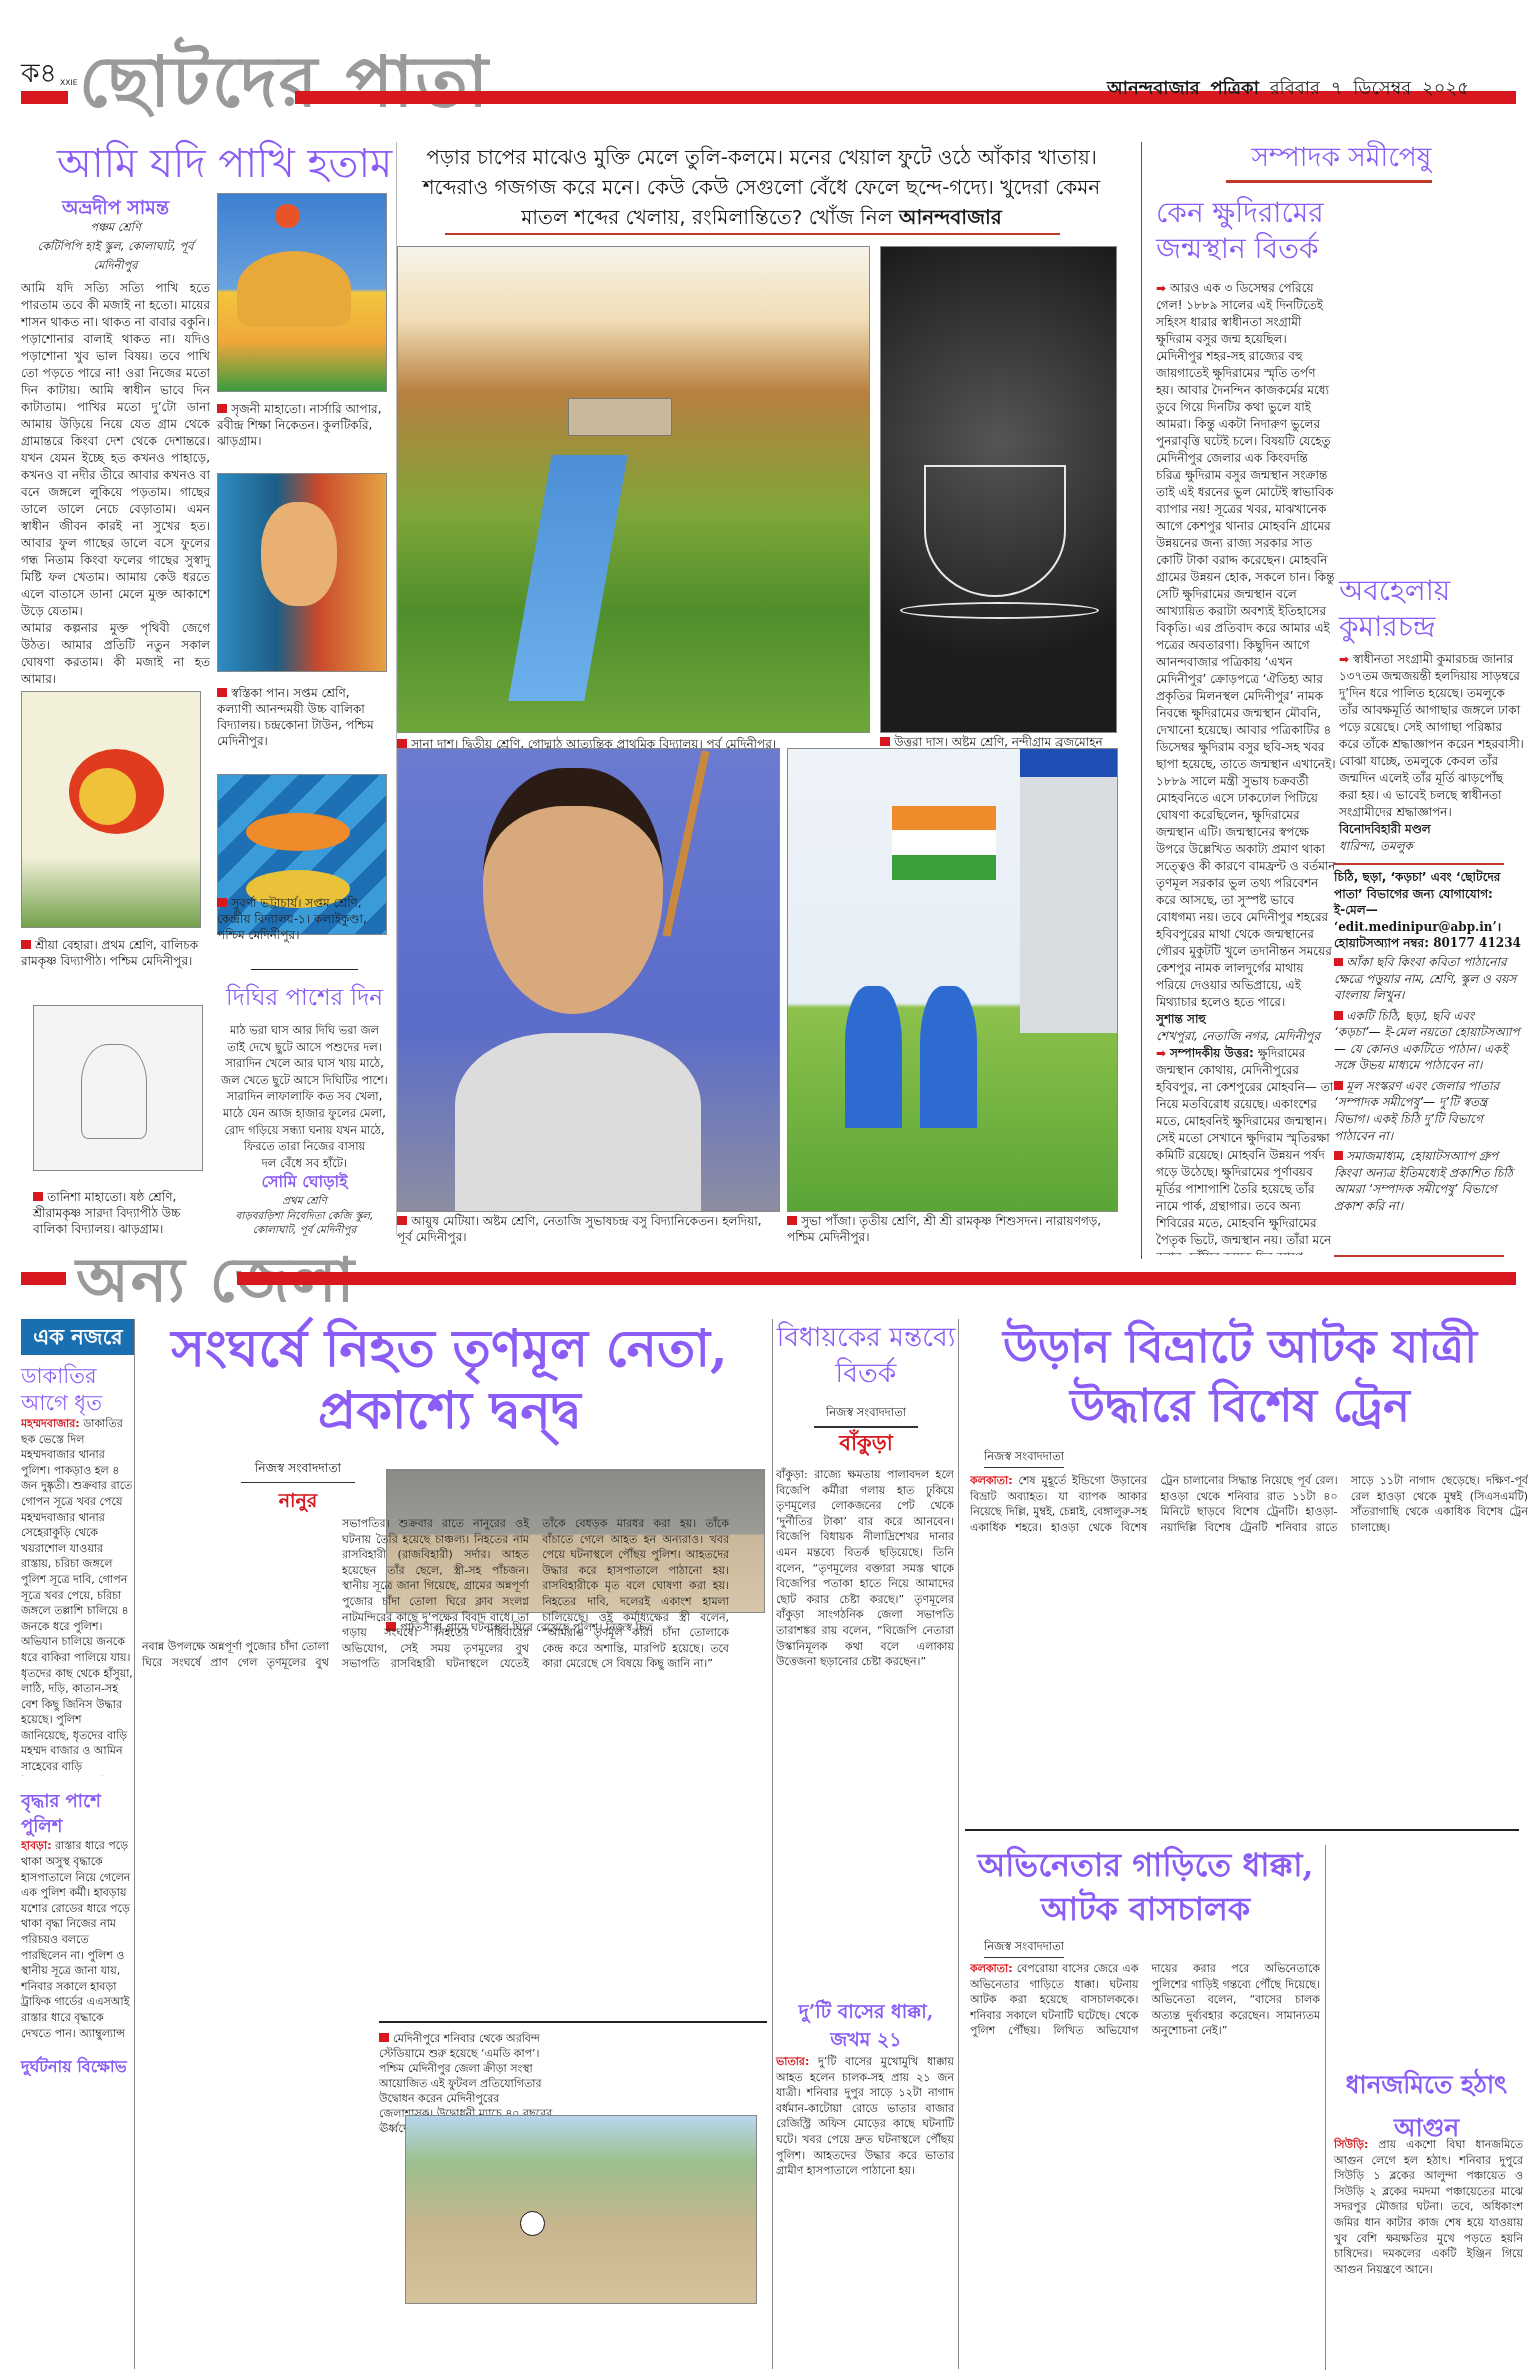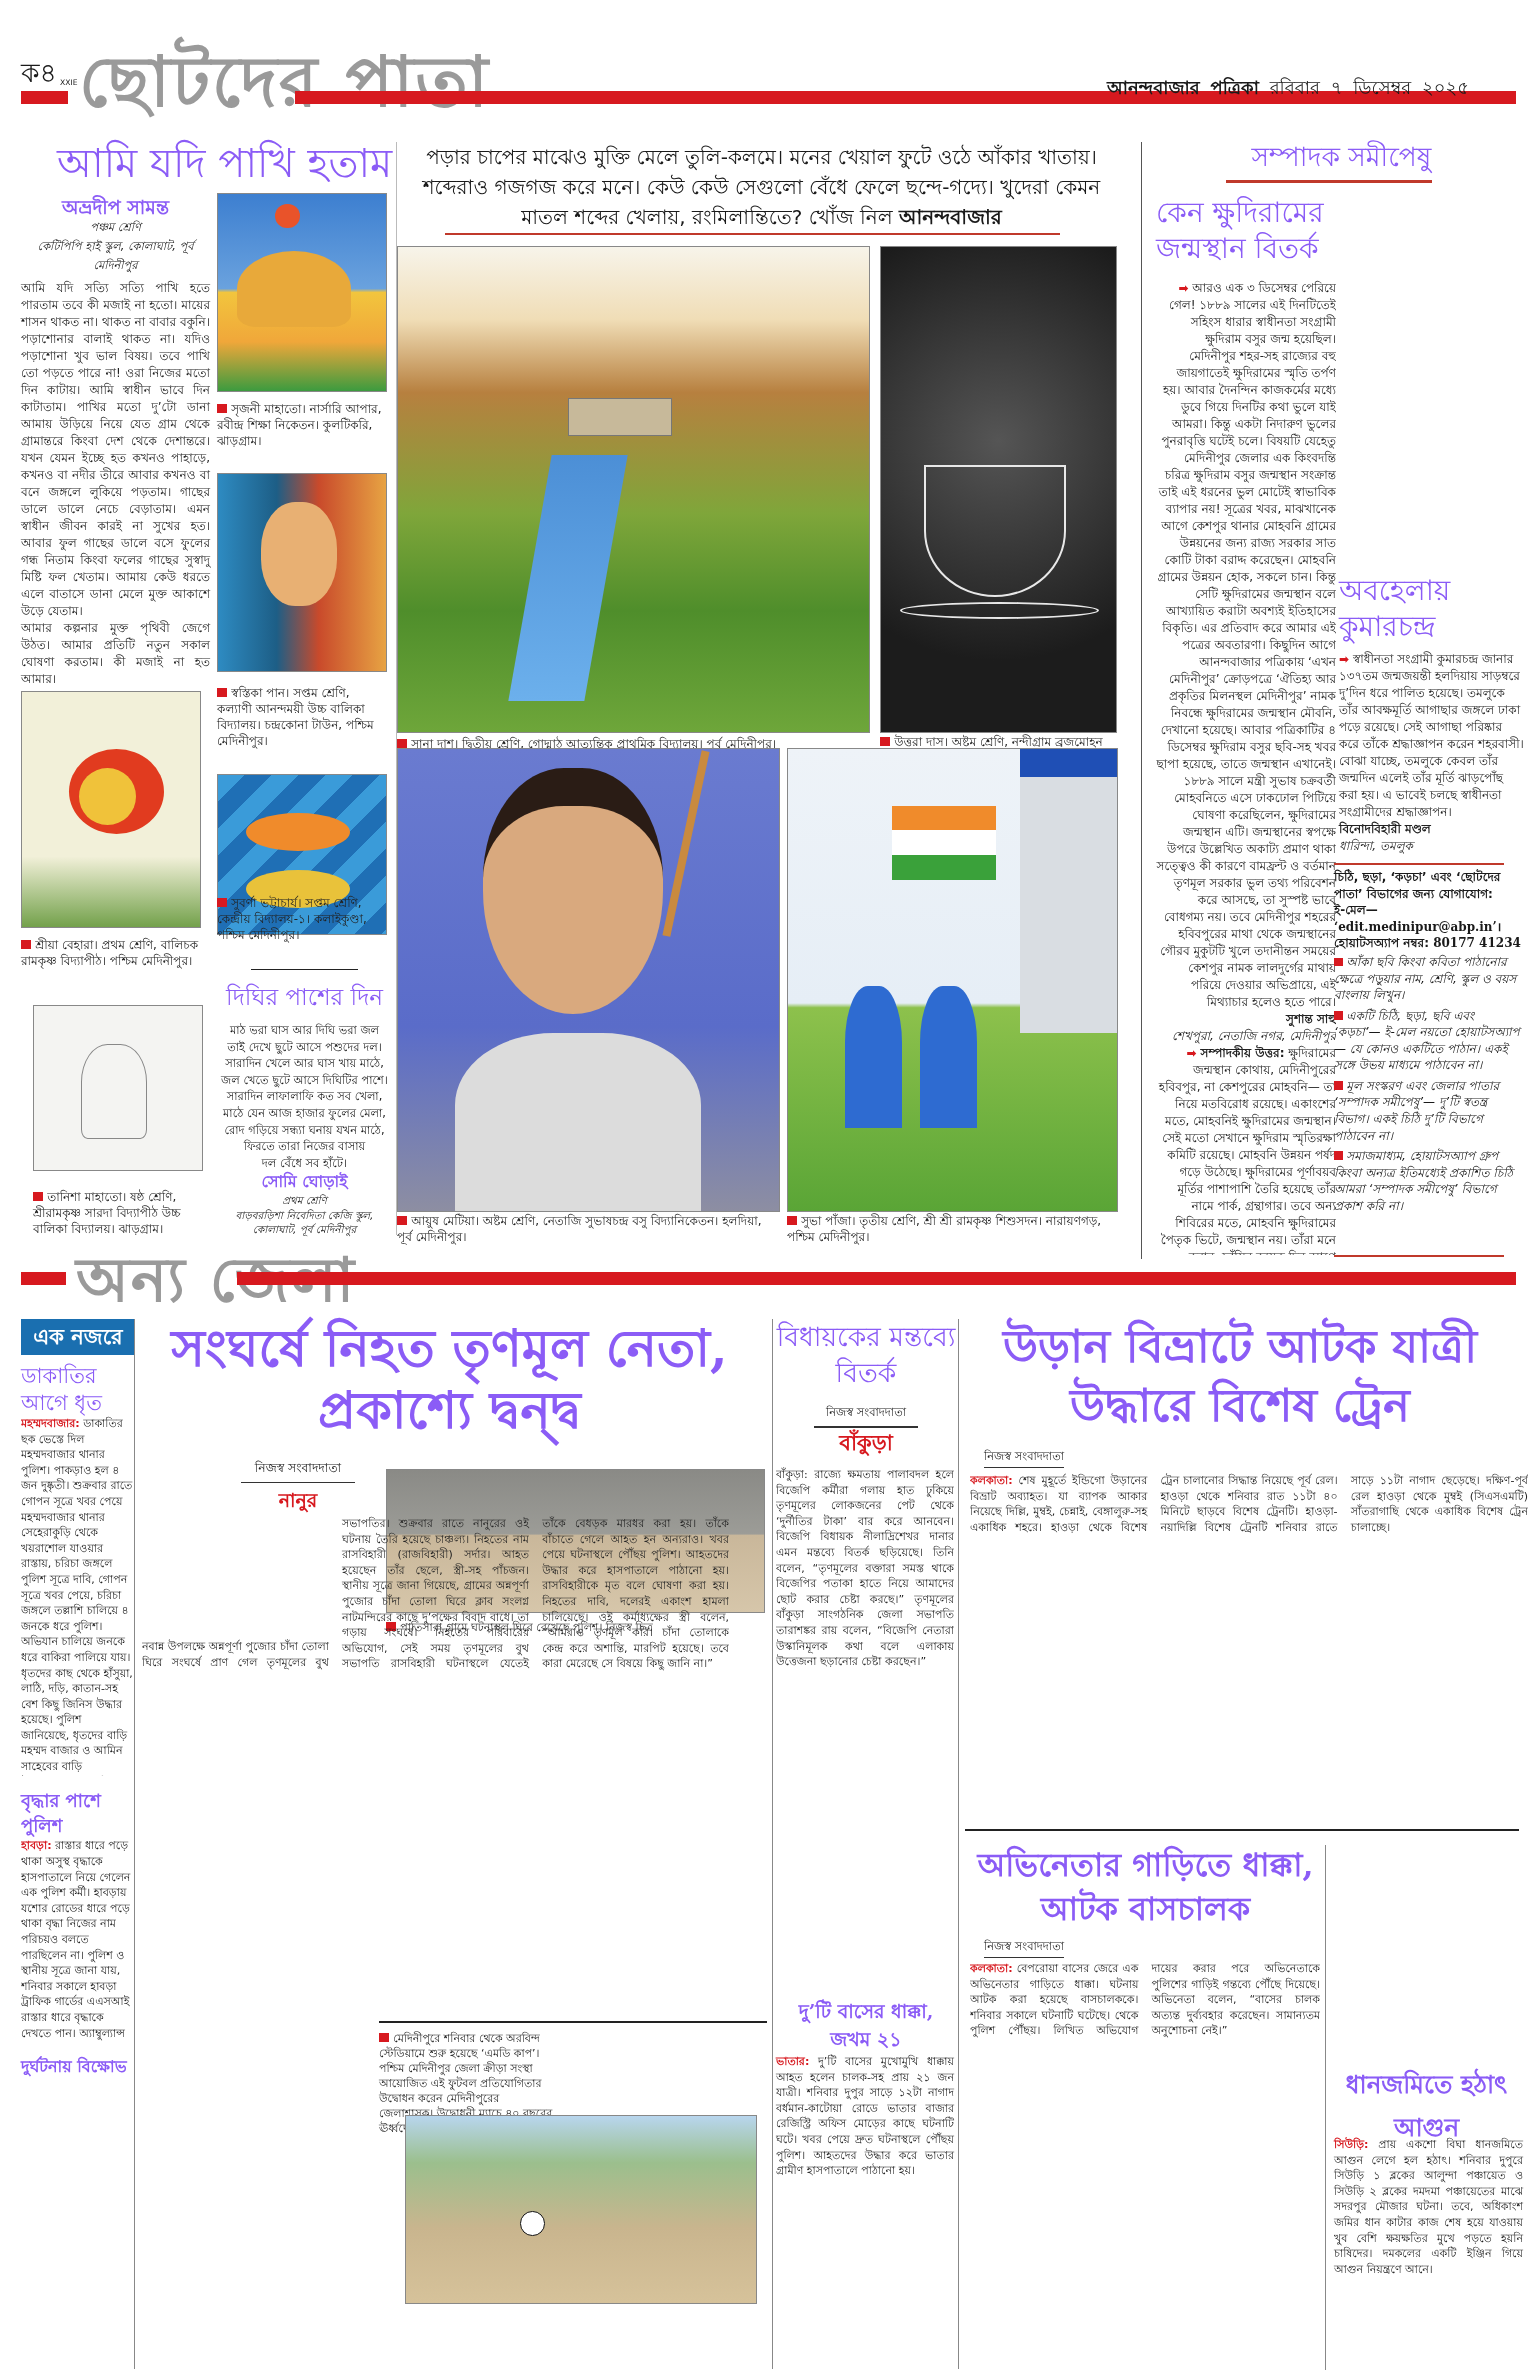--- a/index.html
+++ b/index.html
@@ -125,21 +125,21 @@
   <div class="abs" style="left:57px;top:237px;width:57px;height:142px;background:#2e6bd1;border-radius:40% 40% 0 0;"></div>
   <div class="abs" style="left:132px;top:237px;width:57px;height:142px;background:#2e6bd1;border-radius:40% 40% 0 0;"></div>
 </div>
 <div class="abs caption" style="left:787px;top:1213px;width:331px;"><span class="sq"></span><span>সুভা পাঁজা। তৃতীয় শ্রেণি, শ্রী শ্রী রামকৃষ্ণ শিশুসদন। নারায়ণগড়, পশ্চিম মেদিনীপুর।</span></div>
 
 <div class="vrule" style="left:1141px;top:142px;height:1117px;"></div>
 <div class="abs hl center" style="left:1145px;top:142px;width:393px;font-size:26.5px;">সম্পাদক সমীপেষু</div>
 <div class="redrule" style="left:1226px;top:180px;width:206px;"></div>
 
 <div class="abs hl" style="left:1156px;top:195px;width:189px;font-size:28px;line-height:36px;">কেন ক্ষুদিরামের জন্মস্থান বিতর্ক</div>
-<div class="abs body-text" style="left:1156px;top:280px;width:180px;height:975px;overflow:hidden;text-align:right;">
+<div class="abs body-text" style="left:1156px;top:280px;width:180px;height:975px;overflow:hidden;text-align:left;">
   <span class="arrow-red">➡</span>
   <span>আরও এক ৩ ডিসেম্বর পেরিয়ে গেল! ১৮৮৯ সালের এই দিনটিতেই সহিংস ধারার স্বাধীনতা সংগ্রামী ক্ষুদিরাম বসুর জন্ম হয়েছিল। মেদিনীপুর শহর-সহ রাজ্যের বহু জায়গাতেই ক্ষুদিরামের স্মৃতি তর্পণ হয়। আবার দৈনন্দিন কাজকর্মের মধ্যে ডুবে গিয়ে দিনটির কথা ভুলে যাই আমরা। কিন্তু একটা নিদারুণ ভুলের পুনরাবৃত্তি ঘটেই চলে। বিষয়টি যেহেতু মেদিনীপুর জেলার এক কিংবদন্তি চরিত্র ক্ষুদিরাম বসুর জন্মস্থান সংক্রান্ত তাই এই ধরনের ভুল মোটেই স্বাভাবিক ব্যাপার নয়! সূত্রের খবর, মাঝখানেক আগে কেশপুর থানার মোহবনি গ্রামের উন্নয়নের জন্য রাজ্য সরকার সাত কোটি টাকা বরাদ্দ করেছেন। মোহবনি গ্রামের উন্নয়ন হোক, সকলে চান। কিন্তু সেটি ক্ষুদিরামের জন্মস্থান বলে আখ্যায়িত করাটা অবশ্যই ইতিহাসের বিকৃতি। এর প্রতিবাদ করে আমার এই পত্রের অবতারণা। কিছুদিন আগে আনন্দবাজার পত্রিকায় ‘এখন মেদিনীপুর’ ক্রোড়পত্রে ‘ঐতিহ্য আর প্রকৃতির মিলনস্থল মেদিনীপুর’ নামক নিবন্ধে ক্ষুদিরামের জন্মস্থান মৌবনি, দেখানো হয়েছে। আবার পত্রিকাটির ৪ ডিসেম্বর ক্ষুদিরাম বসুর ছবি-সহ খবর ছাপা হয়েছে, তাতে জন্মস্থান এখানেই। ১৮৮৯ সালে মন্ত্রী সুভাষ চক্রবর্তী মোহবনিতে এসে ঢাকঢোল পিটিয়ে ঘোষণা করেছিলেন, ক্ষুদিরামের জন্মস্থান এটি। জন্মস্থানের স্বপক্ষে উপরে উল্লেখিত অকাট্য প্রমাণ থাকা সত্ত্বেও কী কারণে বামফ্রন্ট ও বর্তমান তৃণমূল সরকার ভুল তথ্য পরিবেশন করে আসছে, তা সুস্পষ্ট ভাবে বোধগম্য নয়। তবে মেদিনীপুর শহরের হবিবপুরের মাথা থেকে জন্মস্থানের গৌরব মুকুটটি খুলে তদানীন্তন সময়ের কেশপুর নামক লালদুর্গের মাথায় পরিয়ে দেওয়ার অভিপ্রায়ে, এই মিথ্যাচার হলেও হতে পারে।</span><br>
   <b>সুশান্ত সাহু</b><br>
   <i>শেখপুরা, নেতাজি নগর, মেদিনীপুর</i><br>
   <span class="arrow-red">➡</span>
   <b>সম্পাদকীয় উত্তর:</b>
   <span>ক্ষুদিরামের জন্মস্থান কোথায়, মেদিনীপুরের হবিবপুর, না কেশপুরের মোহবনি— তা নিয়ে মতবিরোধ রয়েছে। একাংশের মতে, মোহবনিই ক্ষুদিরামের জন্মস্থান। সেই মতো সেখানে ক্ষুদিরাম স্মৃতিরক্ষা কমিটি রয়েছে। মোহবনি উন্নয়ন পর্ষদ গড়ে উঠেছে। ক্ষুদিরামের পূর্ণাবয়ব মূর্তির পাশাপাশি তৈরি হয়েছে তাঁর নামে পার্ক, গ্রন্থাগার। তবে অন্য শিবিরের মতে, মোহবনি ক্ষুদিরামের পৈতৃক ভিটে, জন্মস্থান নয়। তাঁরা মনে করান, ফাঁসির কয়েক দিন আগে ক্ষুদিরাম একটি সংক্ষিপ্ত আত্মজীবনী লিখেছিলেন। সেখানে তিনি লেখেন, ‘আমার পৈতৃক ভিটা মেদিনীপুর হইতে ১০-১২ ক্রোশ উত্তর মুখে মোহবনি নামক একটি ক্ষুদ্র গ্রামে। মেদিনীপুরে আমার জন্ম হয়...।’ এই শিবিরের মতে, ক্ষুদিরাম বসুর দিদি অপরূপা দেবীও হবিবপুরকেই ক্ষুদিরামের জন্মস্থান হিসেবে চিহ্নিত করেছিলেন। এই বিতর্কের ঊর্ধ্বে দু’টি স্থানই ক্ষুদিরামের স্মৃতিবিজড়িত হিসেবে রয়ে গিয়েছে।</span>
 </div>
 
 <div class="abs hl" style="left:1339px;top:573px;width:189px;font-size:28px;line-height:36px;">অবহেলায় কুমারচন্দ্র</div>

